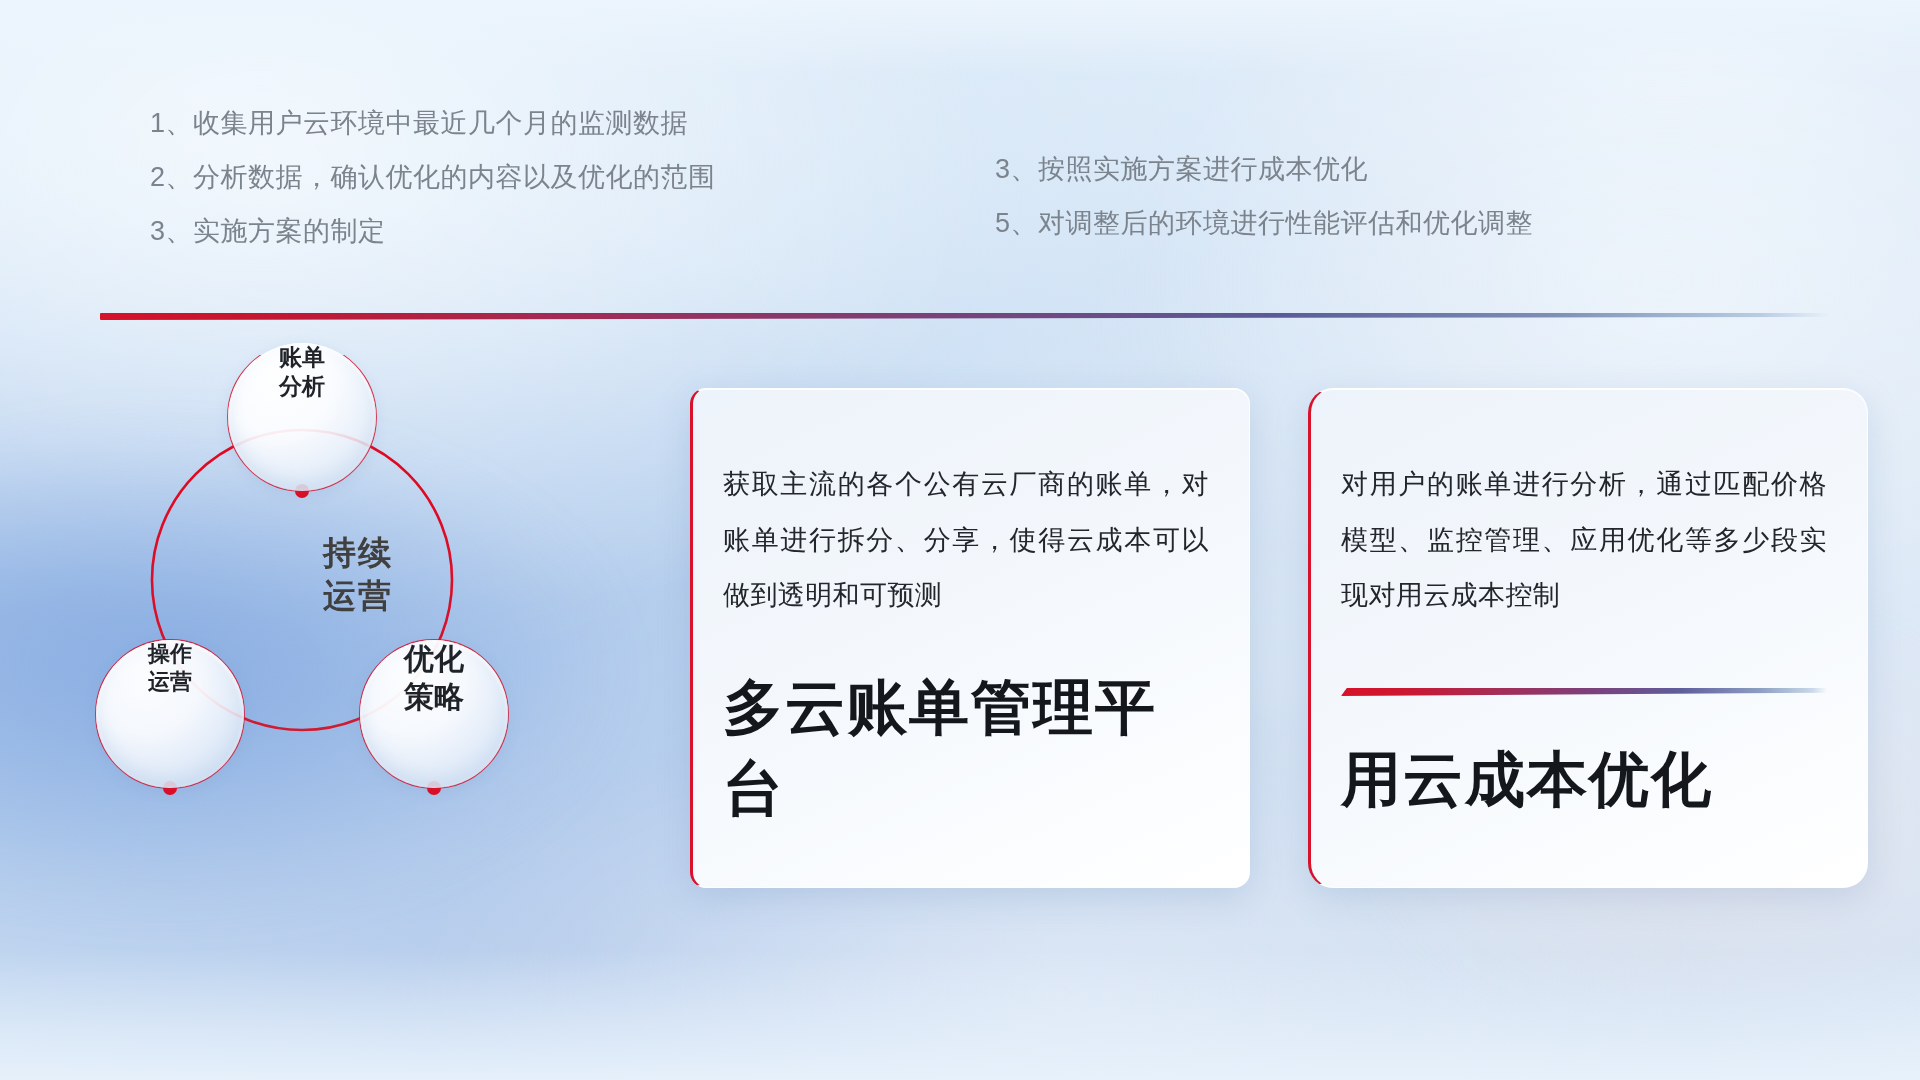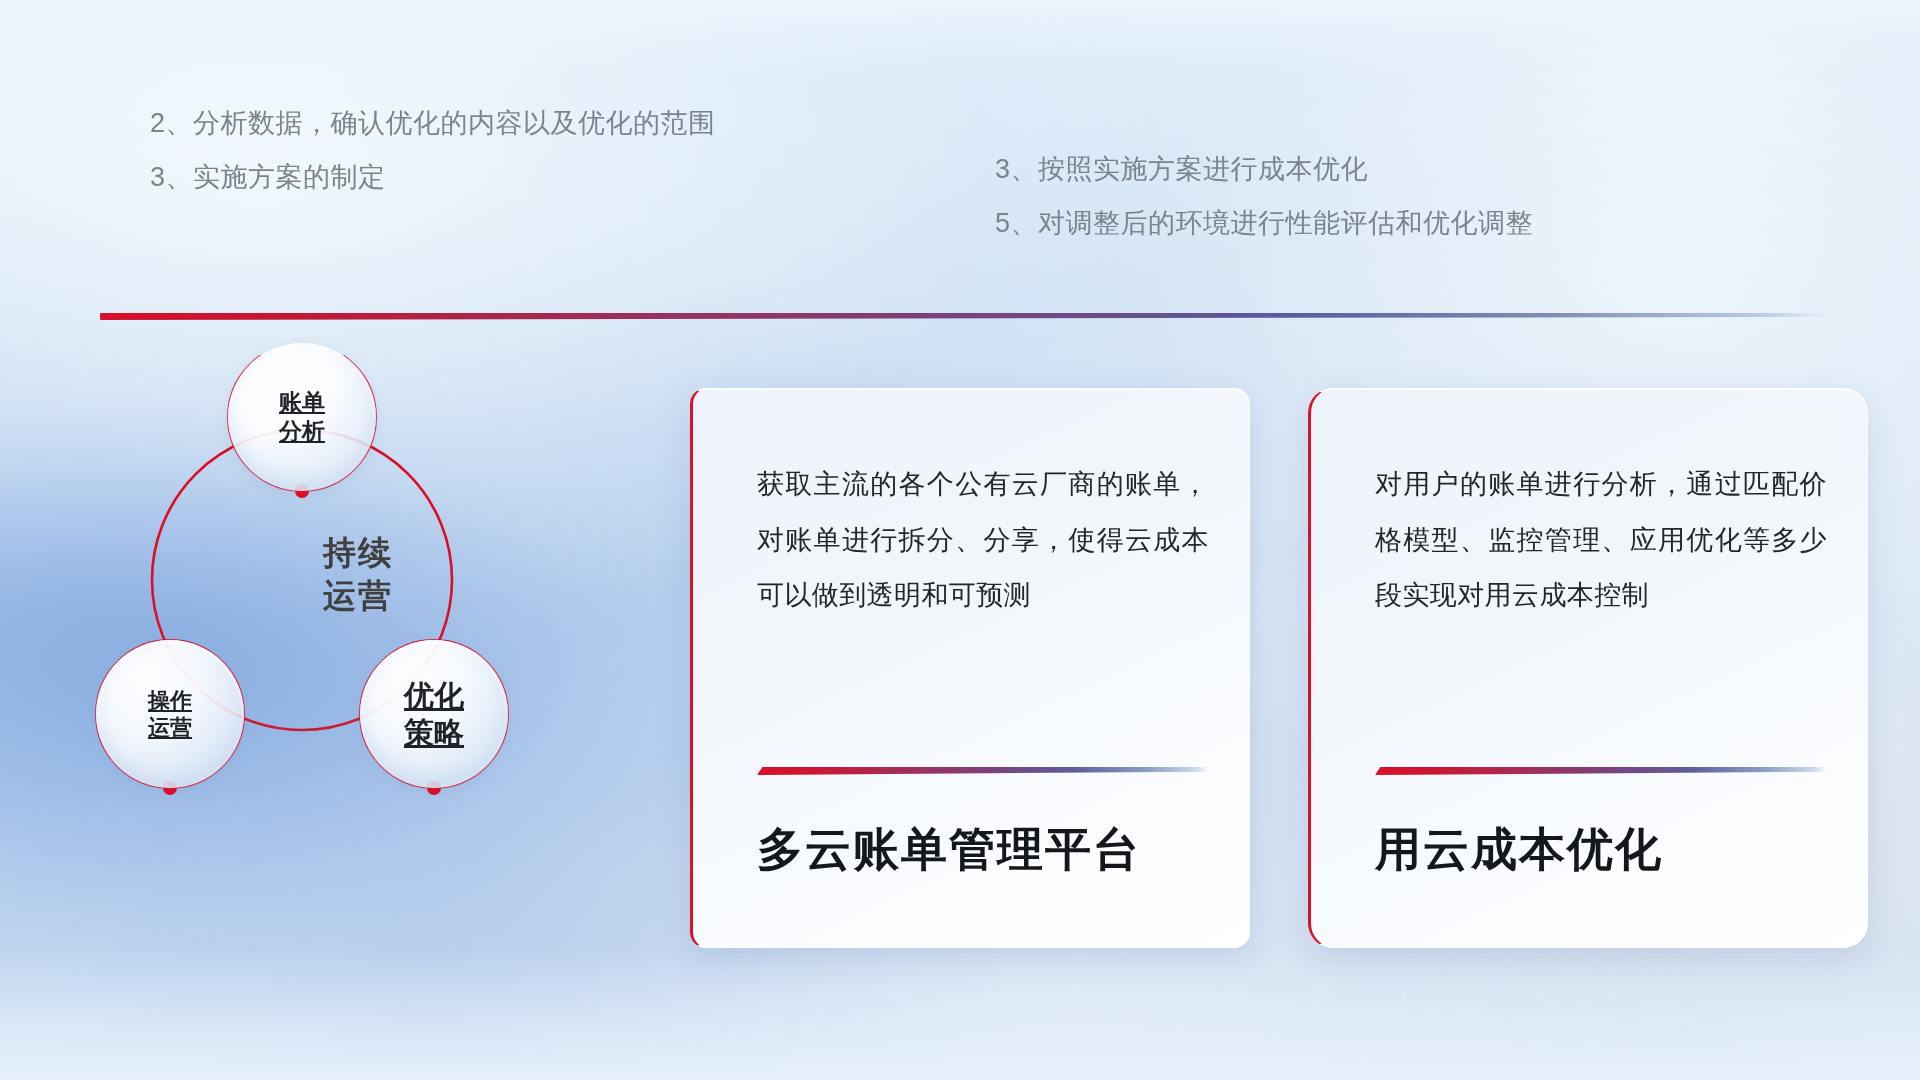--- a/index.html
+++ b/index.html
@@ -82,43 +82,43 @@
   #venn { position:absolute; left:88px; top:355px; width:520px; height:585px; }
   #venn svg { position:absolute; inset:0; }
   .bubble {
     position:absolute; border-radius:50%;
     background:
       radial-gradient(circle at 34% 26%, rgba(255,255,255,.97) 0%, rgba(252,253,255,.93) 38%, rgba(232,240,250,.84) 72%, rgba(221,233,247,.78) 100%);
     box-shadow:
       inset 0 2px 5px rgba(255,255,255,.95),
       inset 0 -8px 16px rgba(178,203,232,.38),
       0 4px 14px rgba(110,145,190,.16);
-    display:flex; flex-direction:column; align-items:center; justify-content:center;
-    color:#1f2328; font-weight:bold;text-decoration:underline;
+    display:flex; flex-direction:column; align-items:center; justify-content:flex-start;
+    color:#1f2328; font-weight:bold;
   }
   .bubble span { display:block; line-height:1.25; }
   #b-top    { left:140px; top:-12px;  width:148px; height:148px; font-size:23px; }
   #b-left   { left:8px;   top:285px;  width:148px; height:148px; font-size:22px; }
   #b-right  { left:272px; top:285px;  width:148px; height:148px; font-size:30px; }
   #venn-center {
     position:absolute; left:165px; top:150px; width:210px; height:140px;
     display:flex; flex-direction:column; align-items:center; justify-content:center;
     color:#404040; font-weight:bold; font-size:33px; line-height:1.3;
     letter-spacing:2px;
   }
 
   
   .card {
-    position:absolute; top:388px; width:560px; height:560px;
+    position:absolute; top:388px; width:560px; height:500px;
     border-radius:16px;
     background:linear-gradient(155deg, #edf3fa 0%, #f3f7fc 42%, #fafcfe 78%, #ffffff 100%);
     border:1px solid rgba(255,255,255,.85);
     border-left:3px solid #d9112b;
     box-shadow: 0 10px 34px rgba(97,132,180,.20), inset 0 1px 0 rgba(255,255,255,.9);
-    padding:68px 40px 0 64px;
+    padding:68px 40px 0 30px;
     display:flex; flex-direction:column;
   }
   #card-1 { left:690px; }
   #card-2 { left:1308px;border-radius:25px; }
   .card-body {
     font-size:27px;
     line-height:2.06;
     color:#23272c;
     text-align:justify;
     text-justify:inter-ideograph;
@@ -127,41 +127,42 @@
   }
   .card-rule {
     margin-top:auto;
     height:8px; width:100%;
     background:linear-gradient(90deg,
       #d8112a 0%, #cd1630 12%, #a52d55 32%, #7a417c 52%, #5f5e9c 70%, #8b9ec2 86%, #c9d9e9 97%, rgba(205,220,235,0) 100%);
     clip-path: polygon(1.2% 0, 100% 0, 100% 58%, 0 100%);
     border-radius:1px;
   }
   .card-title {
-    font-size:46px; font-weight:bold; color:#14181d;
+    font-size:60px; font-weight:bold; color:#14181d;
     letter-spacing:2px;
     margin:44px 0 66px 0;
   }
 </style>
 </head>
 <body>
 
 <div id="bg">
   <div class="bg-base"></div>
   <div class="bg-sheen-1"></div>
   <div class="bg-sheen-2"></div>
   <div class="bg-sheen-3"></div>
   <div class="bg-blue-pool"></div>
   <div class="bg-warm"></div>
   <div class="bg-edge-top"></div>
   <div class="bg-edge-bot"></div>
 </div>
 
 <div id="lists">
   <div class="list-col col-left">
+    <div class="bullet">1、收集用户云环境中最近几个月的监测数据</div>
     <div class="bullet">2、分析数据，确认优化的内容以及优化的范围</div>
     <div class="bullet">3、实施方案的制定</div>
   </div>
   <div class="list-col col-right">
     <div class="bullet">3、按照实施方案进行成本优化</div>
     <div class="bullet">5、对调整后的环境进行性能评估和优化调整</div>
   </div>
 </div>
 
 <div id="divider"></div>

